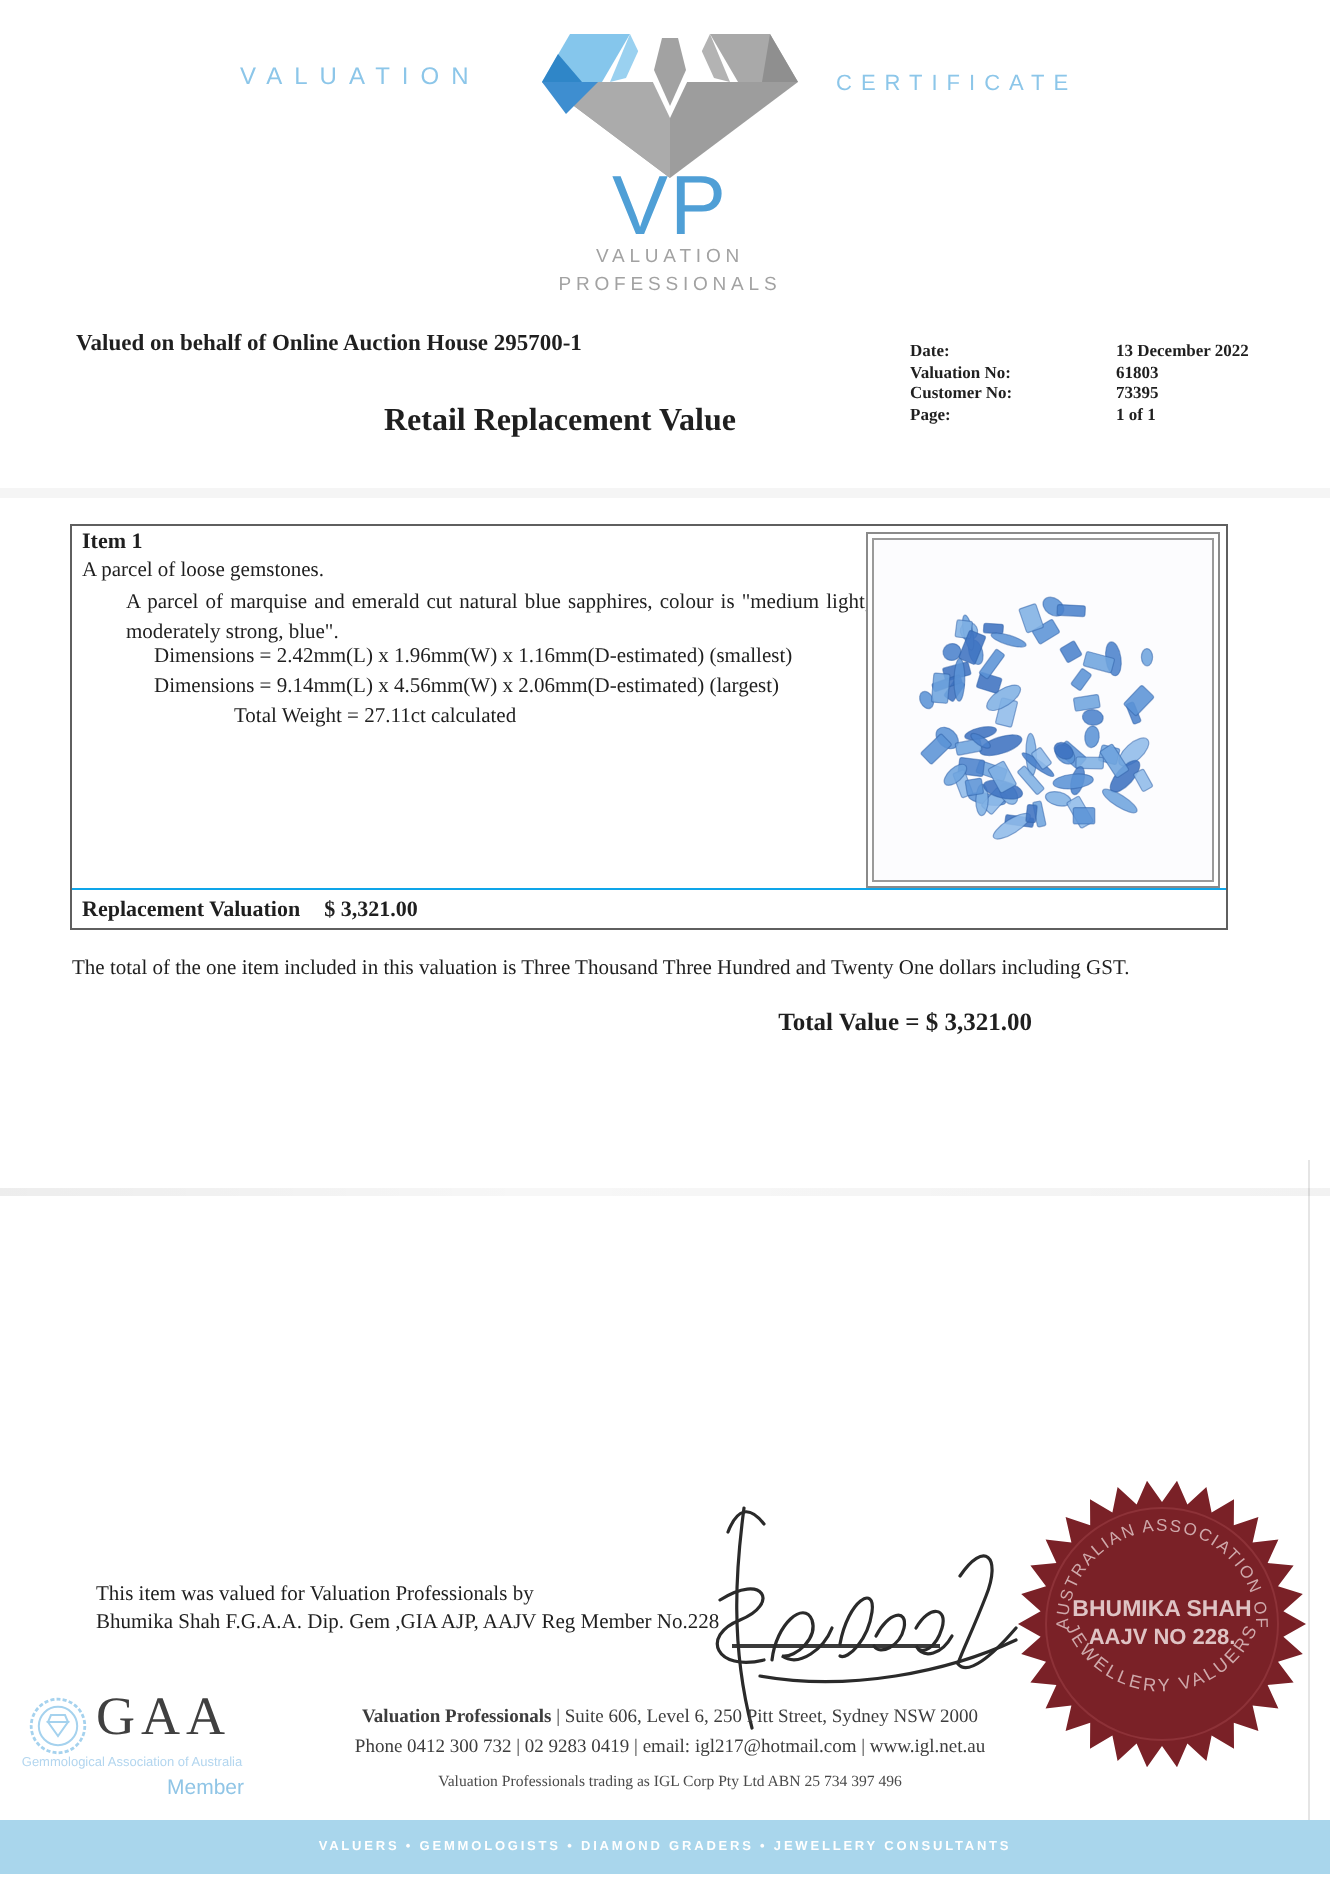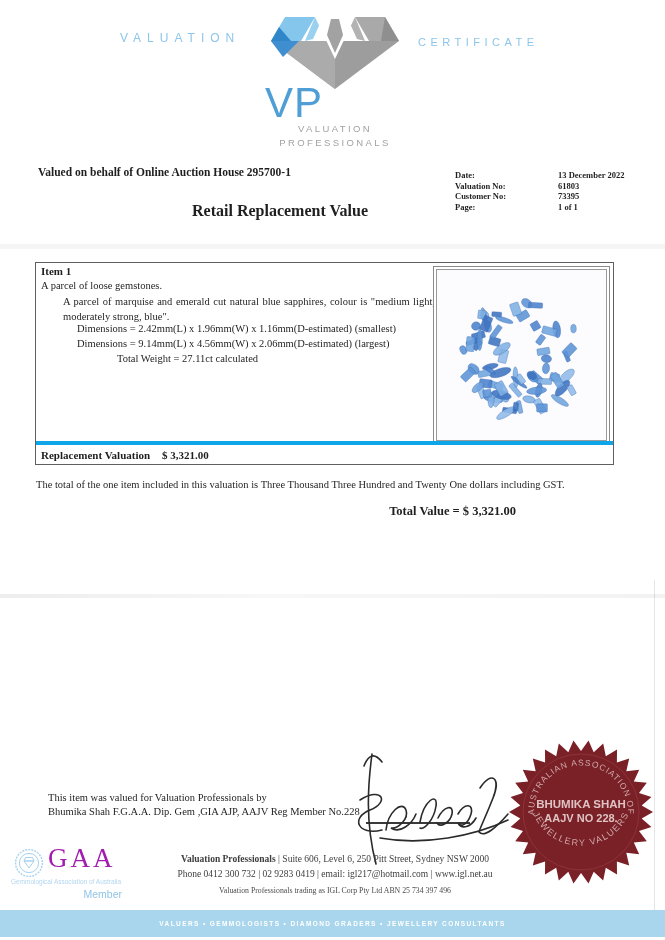--- a/index.html
+++ b/index.html
@@ -2,48 +2,48 @@
 <html><head>
 <meta charset="utf-8">
 <style>
   html,body{margin:0;padding:0;background:#e8e8e8;}
   .page{position:relative;width:665px;height:940px;background:#ffffff;overflow:hidden;
         font-family:"Liberation Serif","DejaVu Serif",serif;color:#1f1f1f;margin:0 auto;padding-left:22px;}
   .abs{position:absolute;}
   
   .hdr-word{font-family:"Liberation Sans","DejaVu Sans",sans-serif;color:#8cc6e9;font-size:12px;letter-spacing:6px;}
   .hdr-word.right{font-size:11px;letter-spacing:4.5px;}
-  .vp-mono{left:265px;top:82px;width:140px;font-family:"Liberation Sans",sans-serif;
+  .vp-mono{left:265px;top:82px;width:140px;text-align:center;font-family:"Liberation Sans",sans-serif;
            font-size:42px;color:#4f9fd6;letter-spacing:1px;line-height:1;}
   .logo-sub{width:200px;left:235px;text-align:center;font-family:"Liberation Sans",sans-serif;color:#a2a2a2;font-size:9.5px;letter-spacing:2.4px;}
   
   .valued{left:38px;top:166px;font-size:11.5px;font-weight:bold;}
   .meta{left:455px;top:170px;font-size:8.5px;font-weight:bold;line-height:10.5px;}
   .meta .row{display:flex;gap:35px;}
   .meta .lbl{width:68px;}
   .doc-title{left:110px;top:202px;width:340px;text-align:center;font-size:16px;font-weight:bold;}
   
   .item-box{left:35px;top:262px;width:577px;height:201px;border:1px solid #5f5f5f;font-size:10.5px;}
   .item-h{left:5px;top:2px;font-size:11px;font-weight:bold;}
   .item-s{left:5px;top:17px;}
   .item-d{left:27px;top:31px;width:372px;text-align:justify;line-height:15px;}
   .dim{left:41px;font-size:10.5px;}
   .photo-outer{right:3px;top:3px;width:175px;height:176px;border:1px solid #8a8a8a;background:#fff;}
   .photo-inner{position:absolute;left:2px;top:2px;right:2px;bottom:2px;border:1px solid #9a9a9a;background:#fcfcfe;}
-  .repl-row{left:0;right:0;bottom:0;height:19px;border-top:4px solid #0ea5e9;display:flex;gap:12px;
+  .repl-row{left:0;right:0;bottom:0;height:19px;border-top:1px solid #0ea5e9;display:flex;gap:12px;
             align-items:center;padding-left:5px;font-size:11px;font-weight:bold;}
   .sentence{left:36px;top:479px;font-size:10.5px;}
   .total-val{left:300px;top:504px;width:216px;text-align:right;font-size:12.5px;font-weight:bold;}
   
   .val-line{left:48px;font-size:10.5px;}
   .sig-underline{left:366px;top:822px;width:104px;height:1.5px;background:#3a3a3a;}
   
   .seal-svg{left:505px;top:736px;}
   
-  .gaa-acronym{left:48px;top:845px;font-size:27px;letter-spacing:3px;color:#a21caf;line-height:1;}
+  .gaa-acronym{left:48px;top:845px;font-size:27px;letter-spacing:3px;color:#404040;line-height:1;}
   .gaa-full{left:10px;top:878px;width:112px;text-align:center;font-family:"Liberation Sans",sans-serif;
             font-size:6.5px;color:#b3d6ef;}
   .gaa-member{left:30px;top:888px;width:92px;text-align:right;font-family:"Liberation Sans",sans-serif;
               font-size:10.5px;color:#90c5e6;}
   .ft{left:140px;width:390px;text-align:center;font-family:Liberation Serif, serif;color:#3d3d3d;}
   .ft1{top:854px;font-size:9.5px;}
   .ft2{top:869px;font-size:9.5px;}
   .ft3{top:886px;font-size:7.8px;color:#4a4a4a;}
   .banner{left:0;top:910px;width:665px;height:27px;background:#a9d6ec;
           font-family:"Liberation Sans",sans-serif;font-size:6.5px;font-weight:bold;letter-spacing:1.4px;

